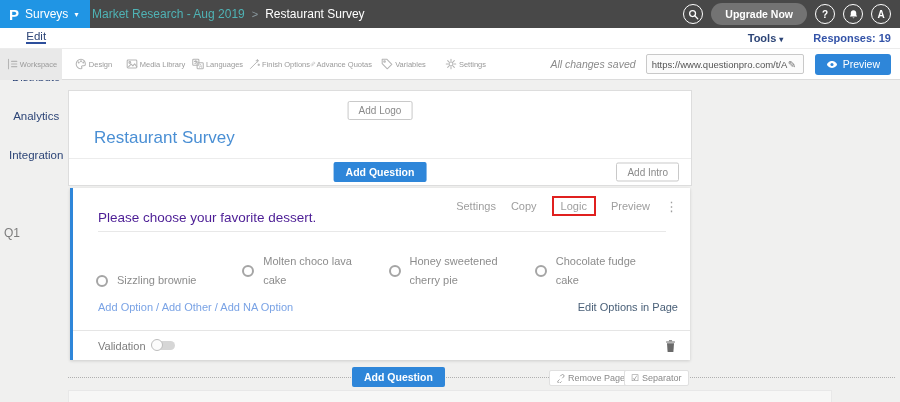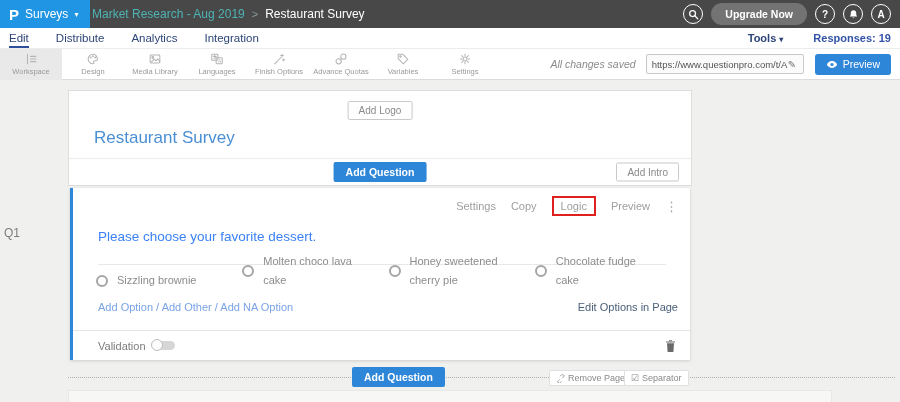--- a/index.html
+++ b/index.html
@@ -23,31 +23,31 @@
   .breadcrumb { display:flex; align-items:center; margin-left:2px; font-size:12px; gap:7px; }
   .bc-parent { color:#4fb3b5; }
   .bc-sep { color:#8b9aa0; font-size:11px; }
   .bc-current { color:#ffffff; }
   .topbar-right { margin-left:auto; display:flex; align-items:center; gap:8px; padding-right:9px; }
   .circle-btn { width:20px; height:20px; border:1px solid #fff; border-radius:50%; display:flex; align-items:center; justify-content:center; color:#fff; font-size:10px; font-weight:bold; cursor:pointer; }
   .upgrade-btn { background:#737373; border-radius:11px; color:#fff; font-size:10.5px; font-weight:bold; padding:5px 14px; cursor:pointer; }
 
   
   .menubar { position:absolute; top:28px; left:0; width:900px; height:21px; background:#fff; display:flex; align-items:center; padding:0 9px; border-bottom:1px solid #ececec; }
-  .tabs { display:flex; gap:27px; height:100%; align-items:center; }
+  .tabs { display:flex; gap:27px; height:100%; align-items:center;flex-direction:column; }
   .tab { font-size:11.5px; color:#2d4577; height:100%; display:flex; align-items:center; cursor:pointer; }
   .tab.active { border-bottom:2px solid #2d4f9c; padding-top:2px; }
   .menubar-right { margin-left:auto; display:flex; align-items:center; gap:30px; }
   .tools-menu { font-size:11px; color:#2d4577; font-weight:bold; cursor:pointer; }
   .tools-caret { font-size:8px; }
   .responses { font-size:11px; color:#3353a8; font-weight:bold; }
 
   
   .toolbar { position:absolute; top:49px; left:0; width:900px; height:31px; background:#fff; border-bottom:1px solid #dcdcdc; display:flex; align-items:center; }
-  .tool-item { width:62px; height:31px; display:flex; flex-direction:column; align-items:center; justify-content:center; gap:1px; cursor:pointer; }
+  .tool-item { width:62px; height:31px; display:flex; flex-direction:row; align-items:center; justify-content:center; gap:1px; cursor:pointer; }
   .tool-item.active { background:#e9e9e9; }
   .tool-label { font-size:7.5px; color:#9a9a9a; white-space:nowrap; }
   .toolbar-right { margin-left:auto; display:flex; align-items:center; }
   .autosave { font-style:italic; font-size:10.5px; color:#8a8a8a; margin-right:10px; }
   .url-box { width:158px; height:20px; border:1px solid #c9c9c9; border-radius:2px; background:#fbfbfb; display:flex; align-items:center; padding:0 5px; }
   .url-input { border:none; background:transparent; outline:none; font-size:9.5px; color:#555; width:136px; font-family:"Liberation Sans", sans-serif; }
   .pencil { font-size:10px; color:#777; cursor:pointer; }
   .preview-btn { background:#2e86d9; border-radius:3px; height:21px; display:flex; align-items:center; gap:5px; color:#fff; font-size:10.5px; padding:0 11px; margin:0 9px 0 11px; cursor:pointer; }
 
   
@@ -60,21 +60,21 @@
   .band-addq { position:absolute; left:50%; top:50%; transform:translate(-50%,-50%); }
   .band-addintro { position:absolute; right:12px; top:50%; transform:translateY(-50%); }
 
   
   .q-number { position:absolute; left:4px; top:226px; font-size:12px; color:#7c7c7c; }
   .question-card { position:absolute; left:70px; top:188px; width:620px; height:172px; background:#fff; border-left:3px solid #2e86d9; box-shadow:0 1px 3px rgba(0,0,0,.15); }
   .q-actions { position:absolute; top:10px; right:12px; display:flex; align-items:center; gap:15px; font-size:11px; color:#9e9e9e; }
   .q-action { cursor:pointer; }
   .q-action.boxed { border:2px solid #e0201f; padding:2px 7px; margin:-2px 0; }
   .kebab { font-size:13px; color:#9e9e9e; cursor:pointer; line-height:1; }
-  .q-text { position:absolute; left:25px; top:41px; width:568px; font-size:13.5px; color:#3b82f6; padding-bottom:20px; border-bottom:1px solid #e8e8e8; cursor:text; }
+  .q-text { position:absolute; left:25px; top:22px; width:568px; font-size:13.5px; color:#4c1d95; padding-bottom:6px; border-bottom:1px solid #e8e8e8; cursor:text; }
   .q-options { position:absolute; left:23px; top:64px; width:585px; display:flex;align-items:flex-end; }
   .opt { width:150px; display:flex; align-items:center; gap:9px; cursor:pointer; }
   .radio { width:12px; height:12px; border:2px solid #a5a5a5; border-radius:50%; background:#fff; flex:none; }
   .opt-label { font-size:11px; color:#8c8c8c; line-height:1.75; max-width:92px; }
   .q-links { position:absolute; left:25px; top:113px; font-size:11px; color:#7aa3e5; }
   .q-link { cursor:pointer; }
   .bulk-link { position:absolute; right:12px; top:113px; font-size:11px; color:#4a6078; cursor:pointer; }
   .q-footer { position:absolute; left:0; right:0; bottom:0; height:30px; border-top:1px solid #e5e5e5; display:flex; align-items:center; padding:0 13px 0 25px; }
   .validation-label { font-size:11px; color:#7d7d7d; margin-right:7px; }
   .toggle { width:22px; height:9px; background:#d6d6d6; border-radius:5px; position:relative; cursor:pointer; }

